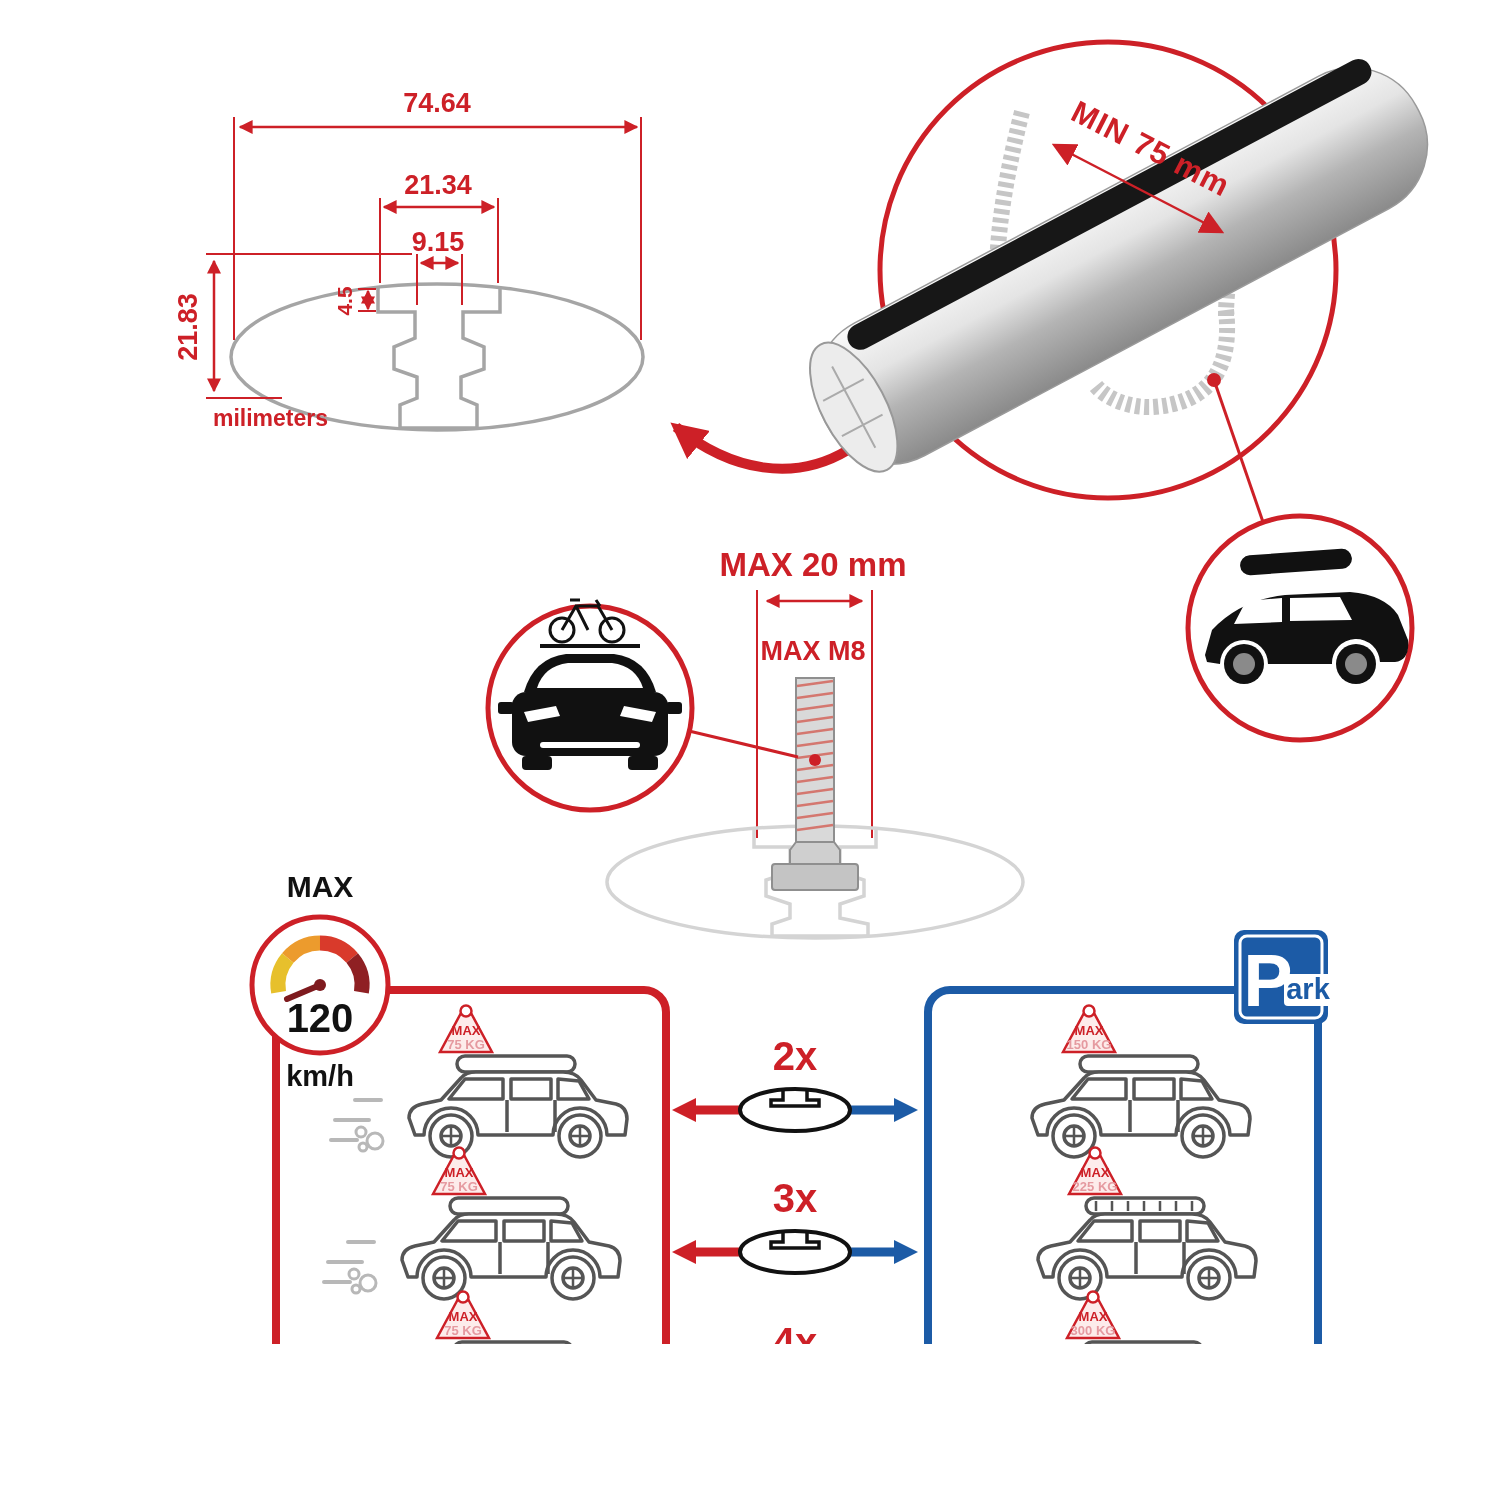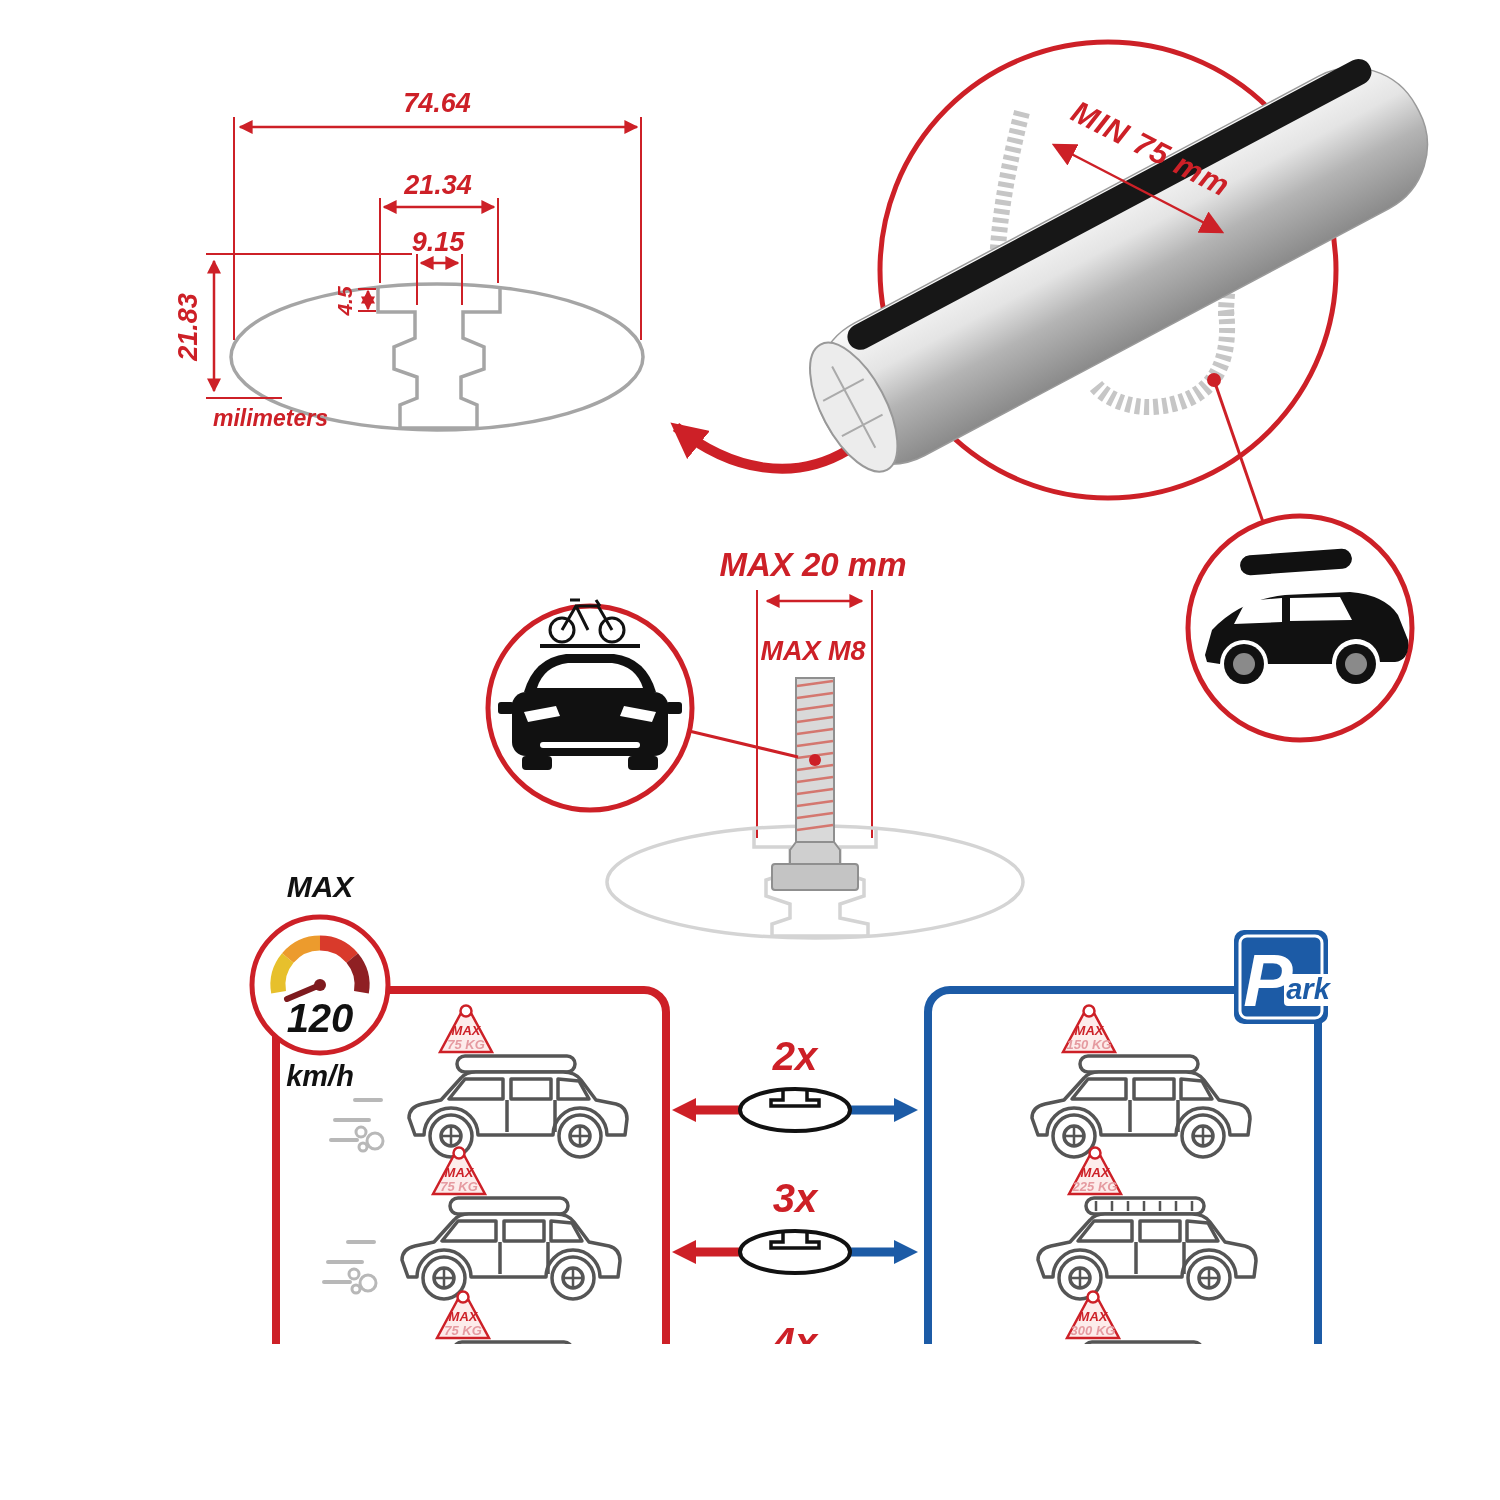--- a/index.html
+++ b/index.html
@@ -1,16 +1,16 @@
 <!DOCTYPE html>
 <html><head>
 <meta charset="utf-8">
 <style>
   html,body { margin:0; padding:0; background:#ffffff; }
-  .canvas { width:1500px; height:1344px; position:relative; font-family:"Liberation Sans", sans-serif;font-style:italic; }
+  .canvas { width:1500px; height:1344px; position:relative; font-family:"Liberation Sans", sans-serif; }
   svg text { font-family:"Liberation Sans", sans-serif; }
   .dimnum   { fill:#cd2027; font-weight:bold; font-size:27px; text-anchor:middle; }
   .unitlab  { fill:#cd2027; font-weight:bold; font-size:23px; text-anchor:start; }
   .minlab   { fill:#cd2027; font-weight:bold; font-size:31px; text-anchor:middle; letter-spacing:1px; }
   .bolttitle{ fill:#cd2027; font-weight:bold; font-size:33px; text-anchor:middle; }
   .boltsub  { fill:#cd2027; font-weight:bold; font-size:27px; text-anchor:middle; }
   .mult     { fill:#cd2027; font-weight:bold; font-size:40px; text-anchor:middle; }
   .gmax     { fill:#111111; font-weight:bold; font-size:30px; text-anchor:middle; }
   .gval     { fill:#111111; font-weight:bold; font-size:40px; text-anchor:middle; }
   .gunit    { fill:#111111; font-weight:bold; font-size:29px; text-anchor:middle; }

